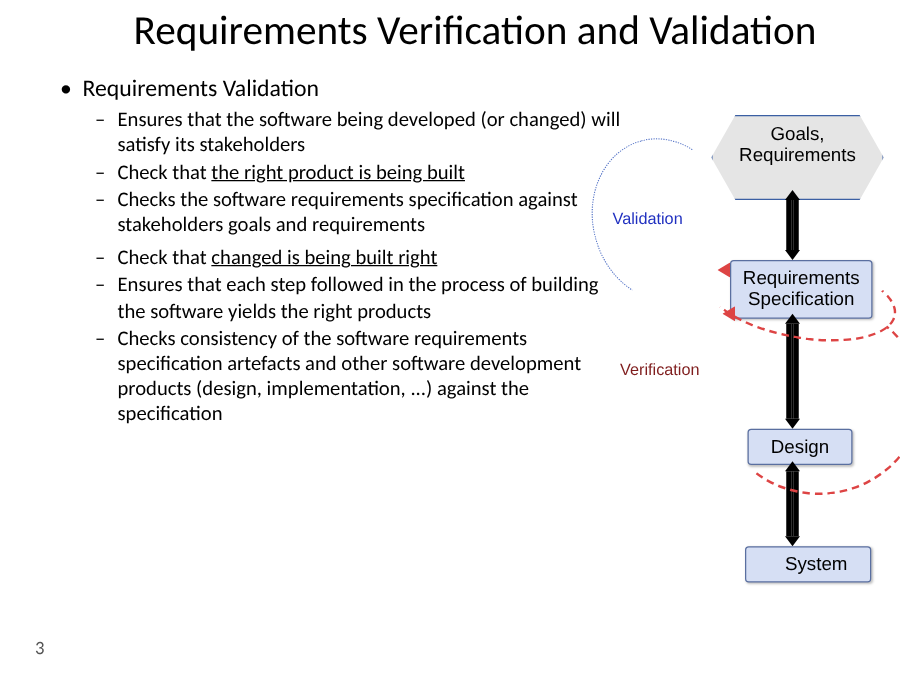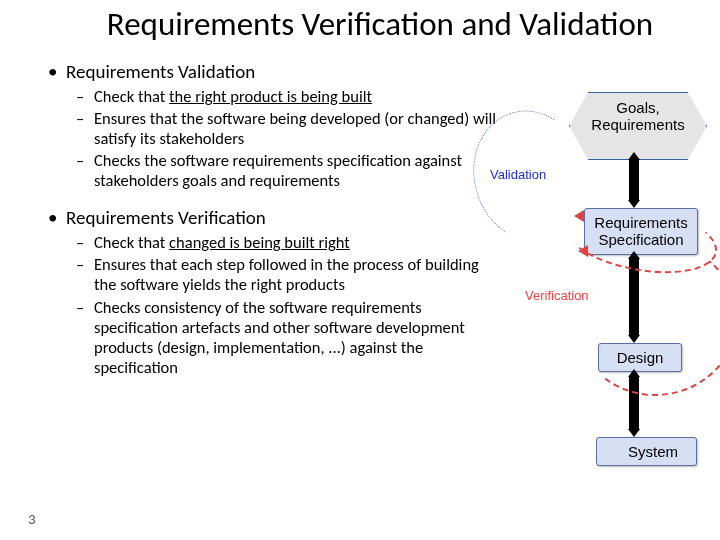--- a/index.html
+++ b/index.html
@@ -111,21 +111,21 @@
     padding: 6px 4px 0 4px;
     clip-path: polygon(14% 0, 86% 0, 100% 50%, 86% 100%, 14% 100%, 0 50%);
   }
   .dlabel {
     position: absolute;
     font-family: Arial, sans-serif;
     font-size: 13px;
     font-weight: 400;
   }
   .lbl-validation { color: #2030c0; }
-  .lbl-verification { color: #ef4444; margin-left: 29px; }
+  .lbl-verification { color: #7f1d1d; }
 
   
   .varrow {
     position: absolute;
     width: 2px;
     background: #000;
   }
   .varrow::before, .varrow::after {
     content: "";
     position: absolute;
@@ -164,27 +164,26 @@
 </head>
 <body>
 <div class="slide">
 
 <h1 class="title">Requirements Verification and Validation</h1>
 
 <div class="body">
   <ul class="L1">
     <li>Requirements Validation</li>
     <ul class="L2">
+      <li>Ensures that the software being developed (or changed) will satisfy its stakeholders</li>
       <li>
         <span>Check that </span><span class="underline">the right product is being built</span><span></span>
       </li>
-      <li>Ensures that the software being developed (or changed) will satisfy its stakeholders</li>
       <li>Checks the software requirements specification against stakeholders goals and requirements</li>
     </ul>
-    <li>Requirements Verification</li>
     <ul class="L2">
       <li>
         <span>Check that </span><span class="underline">changed is being built right</span><span></span>
       </li>
       <li>Ensures that each step followed in the process of building the software yields the right products</li>
       <li>Checks consistency of the software requirements specification artefacts and other software development products (design, implementation, ...) against the specification</li>
     </ul>
   </ul>
 </div>
 

